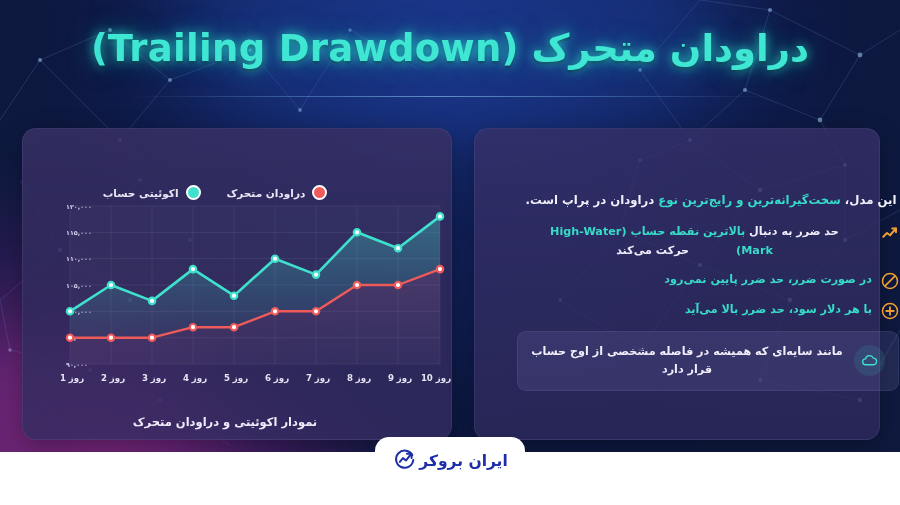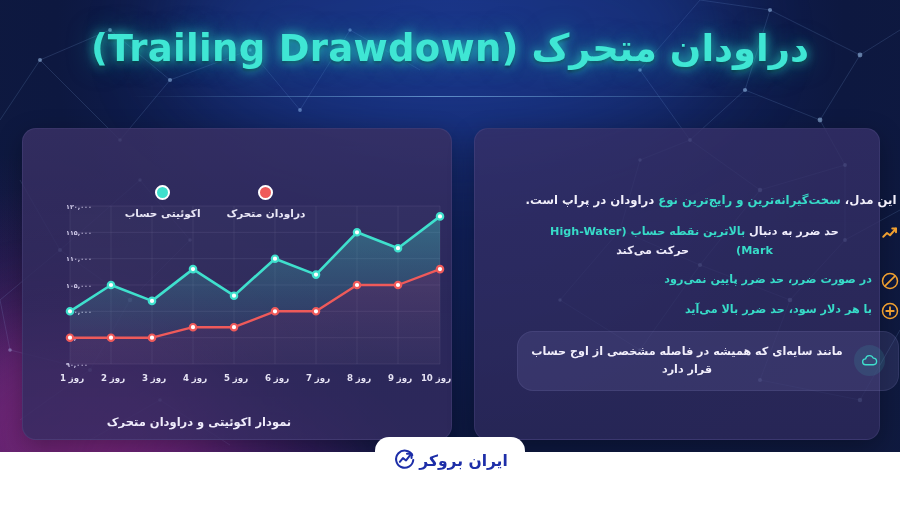--- a/index.html
+++ b/index.html
@@ -59,32 +59,32 @@
   #chart-panel { left:22px;  top:128px; width:430px; height:312px; }
   #info-panel  { left:474px; top:128px; width:406px; height:312px;
                  background:linear-gradient(180deg, rgba(54,48,104,.80) 0%, rgba(46,42,92,.78) 100%); }
 
   
   .legend {
     position:absolute; top:185px; left:0; width:430px;
     display:flex; justify-content:center; align-items:center; gap:26px;
     direction:rtl; pointer-events:auto;
   }
-  .legend-item { display:flex; align-items:center; gap:7px;flex-direction:column; }
+  .legend-item { display:flex; align-items:center; gap:7px; }
   .legend-dot  { width:15px; height:15px; border-radius:50%; border:2px solid #ffffff; flex:none; }
   .legend-label{ font-size:10.5px; color:#e9e7f6; font-weight:bold; white-space:nowrap; }
 
   
   #chart-svg { position:absolute; left:22px; top:200px; width:430px; height:200px; }
 
   .y-lab { font-size:6.4px; fill:#cfc9e8; font-weight:bold; }
   .x-lab { font-size:8.6px; fill:#e6e3f4; font-weight:bold; }
 
   .chart-caption {
-    position:absolute; left:10px; top:415px; width:378px;
+    position:absolute; left:36px; top:415px; width:378px;
     text-align:center; direction:rtl;
     font-size:11.5px; color:#efecfb; font-weight:bold;
   }
 
   
   .info-wrap {
     position:absolute; left:517px; top:190px; width:382px;
     direction:rtl; text-align:center;
   }
 
@@ -98,21 +98,21 @@
   .bullet { display:flex; align-items:flex-start; gap:9px; margin-bottom:11px; }
   .bullet .bico { flex:none; width:18px; height:18px; margin-top:1px; }
   .bullet .btxt { font-size:11.2px; line-height:1.62; color:#e8e5f7; font-weight:bold; }
   .bullet.b-row2 .btxt { color:#efecfb; }
   .bullet.b-orange .btxt { color:#37dbc8; }
 
   .note {
     margin-top:6px; display:flex; align-items:center; gap:11px;
     background:rgba(116,110,175,.20);
     border:1px solid rgba(150,145,205,.13);
-    border-radius:16px; padding:11px 13px;
+    border-radius:9px; padding:11px 13px;
   }
   .note .nico {
     flex:none; width:31px; height:31px; border-radius:50%;
     background:rgba(60,200,190,.13);
     display:flex; align-items:center; justify-content:center;
   }
   .note .ntxt { font-size:11.2px; line-height:1.6; color:#f1eefb; font-weight:bold; }
 
   
   .footer-strip {

